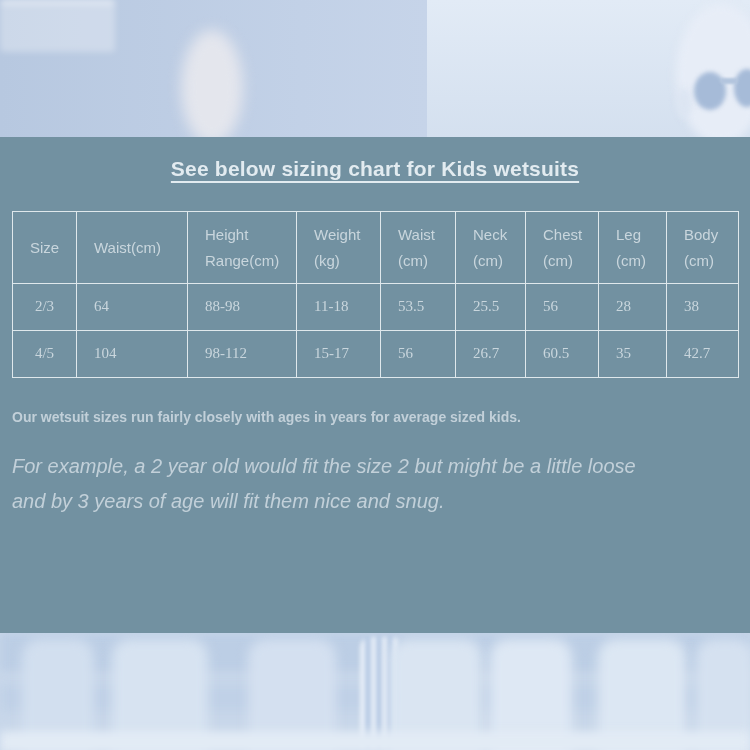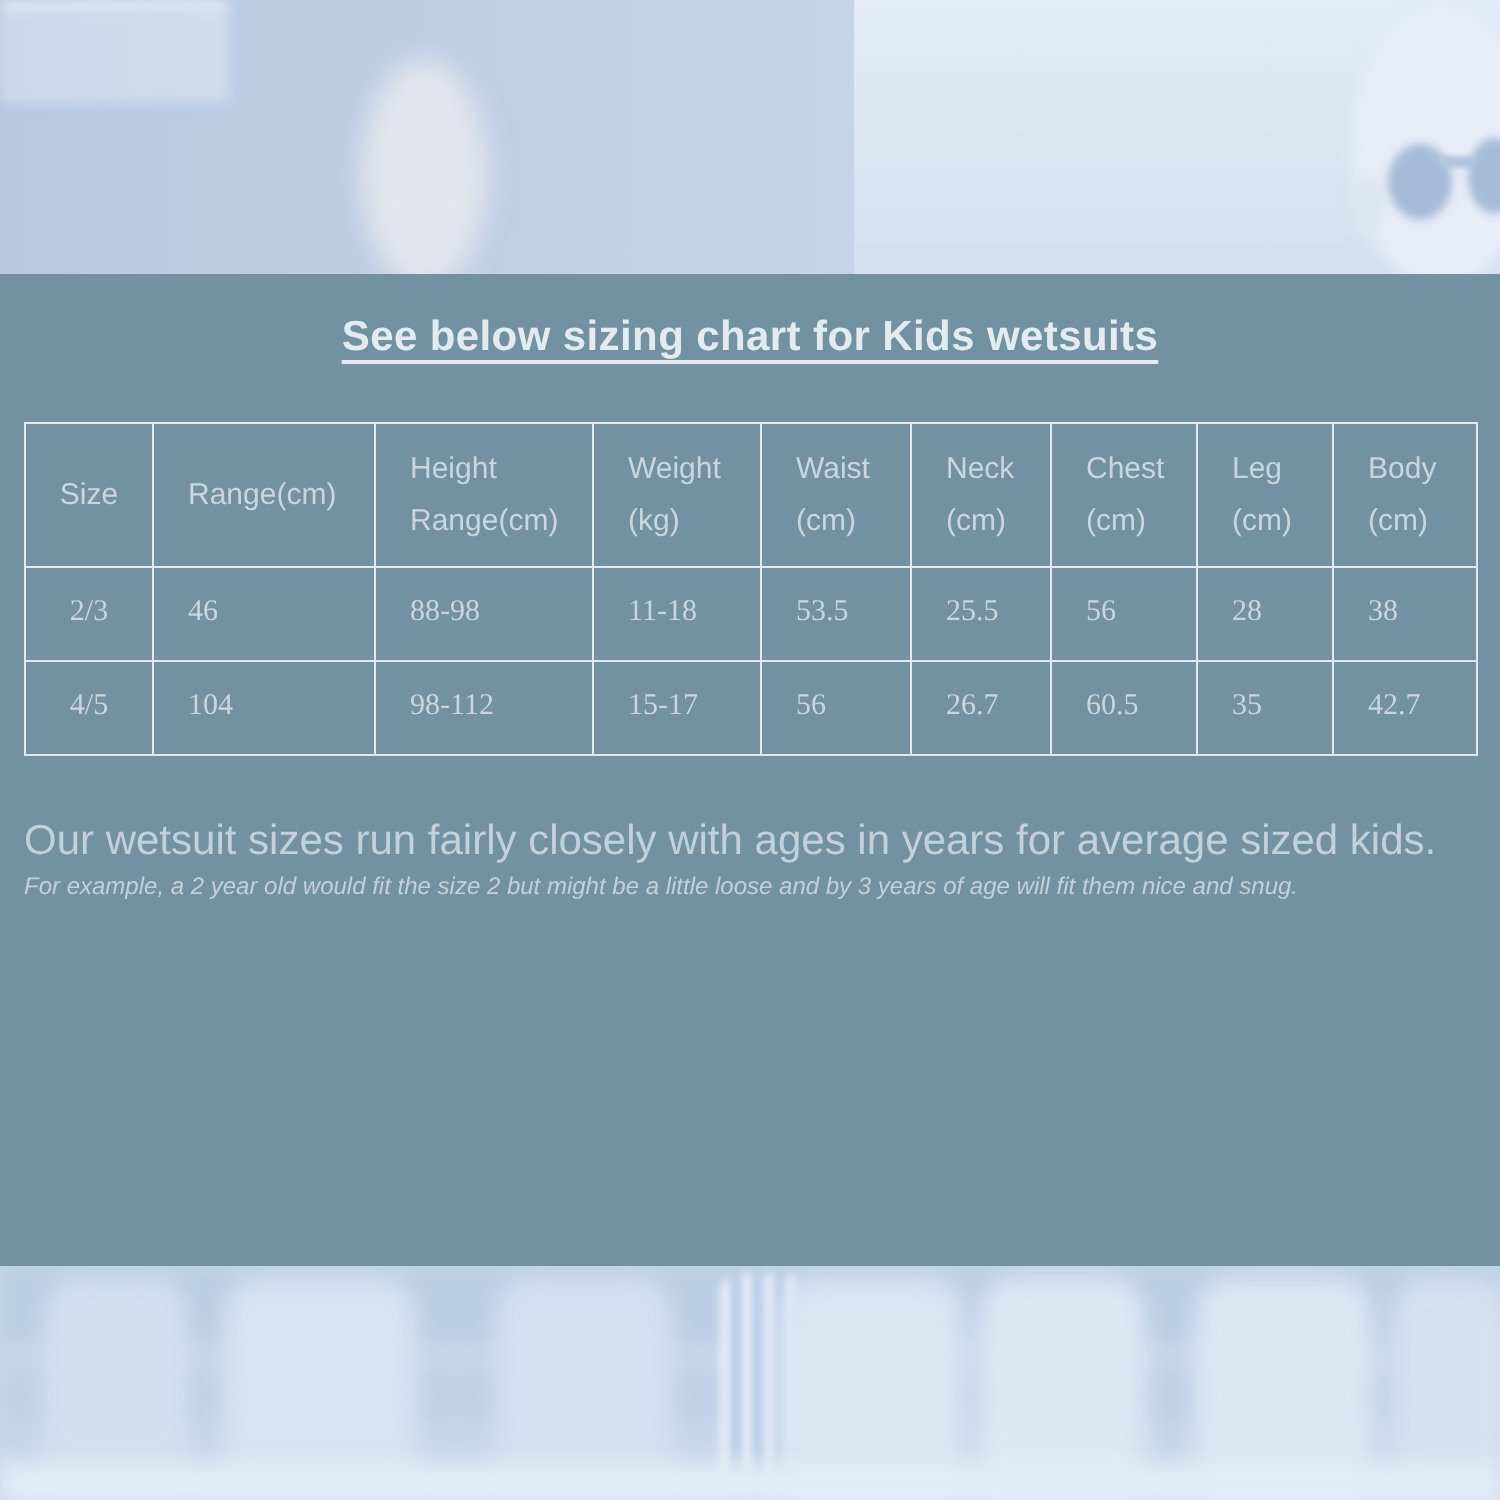--- a/index.html
+++ b/index.html
@@ -62,22 +62,22 @@
   table{border-collapse:collapse;table-layout:fixed;width:726px;margin:30px 12px 0 12px;}
   th,td{border:1px solid var(--table-border);font-weight:normal;font-size:15px;
     color:var(--table-text);text-align:left;padding-left:17px;vertical-align:middle;line-height:1.72;}
   thead tr{height:72px;padding-left:48px;}
   tbody tr{height:47px;font-family:Liberation Serif, serif;}
   .col-size{width:64px;} .col-h{width:111px;} .col-hr{width:109px;} .col-w{width:84px;}
   .col-waist{width:75px;} .col-neck{width:70px;} .col-chest{width:73px;}
   .col-leg{width:68px;} .col-body{width:72px;}
   th.size-cell,td.size-cell{text-align:center;padding-left:0;}
   .notes{margin:31px 12px 0 12px;color:var(--note-text);}
-  .note1{font-size:21px;}
-  .note2{font-size:12px;font-style:italic;max-width:662px;line-height:1.75;}
+  .note1{font-size:14px;font-weight:bold;}
+  .note2{margin-top:24px;font-size:20px;font-style:italic;max-width:662px;line-height:1.75;}
 </style>
 </head>
 <body>
 
 <div class="photo-top">
   <div class="right-pane"></div>
   <div class="blur-shape head-center"></div>
   <div class="furniture-left"></div>
   <div class="blur-shape kid-head"></div>
   <div class="blur-shape kid-ear"></div>
@@ -111,34 +111,34 @@
         <col class="col-w">
       <col class="col-waist">
         <col class="col-neck">
         <col class="col-chest">
         <col class="col-leg">
         <col class="col-body">
     </colgroup>
     <thead>
       <tr>
         <th class="size-cell">Size</th>
-        <th>Range(cm)</th>
+        <th>Waist(cm)</th>
         <th>Height Range(cm)</th>
         <th>Weight (kg)</th>
         <th>Waist (cm)</th>
         <th>Neck (cm)</th>
         <th>Chest (cm)</th>
         <th>Leg (cm)</th>
         <th>Body (cm)</th>
       </tr>
     </thead>
     <tbody>
       <tr>
         <td class="size-cell">2/3</td>
-        <td>46</td>
+        <td>64</td>
         <td>88-98</td>
         <td>11-18</td>
         <td>53.5</td>
         <td>25.5</td>
         <td>56</td>
         <td>28</td>
         <td>38</td>
       </tr>
       <tr>
         <td class="size-cell">4/5</td>

